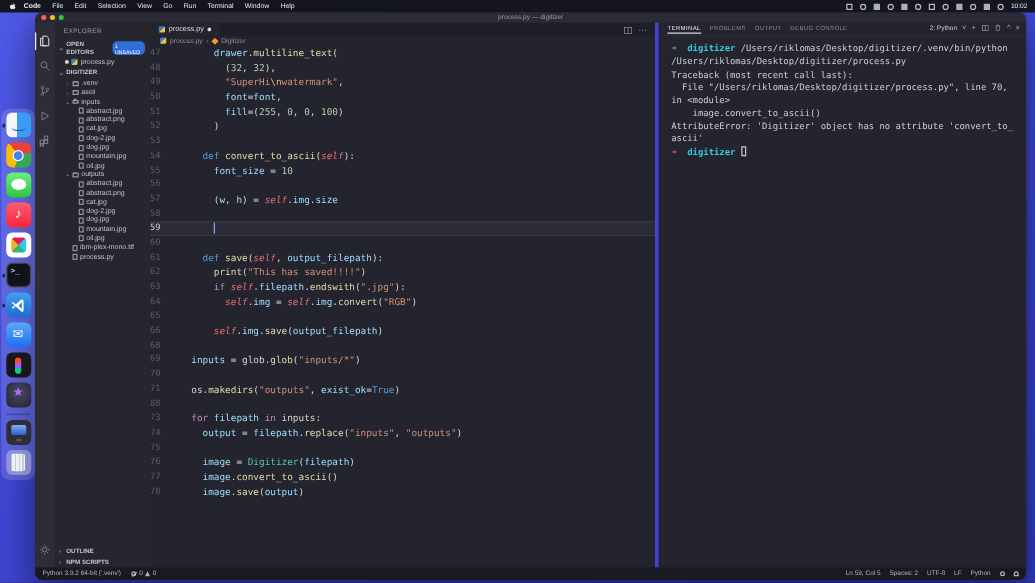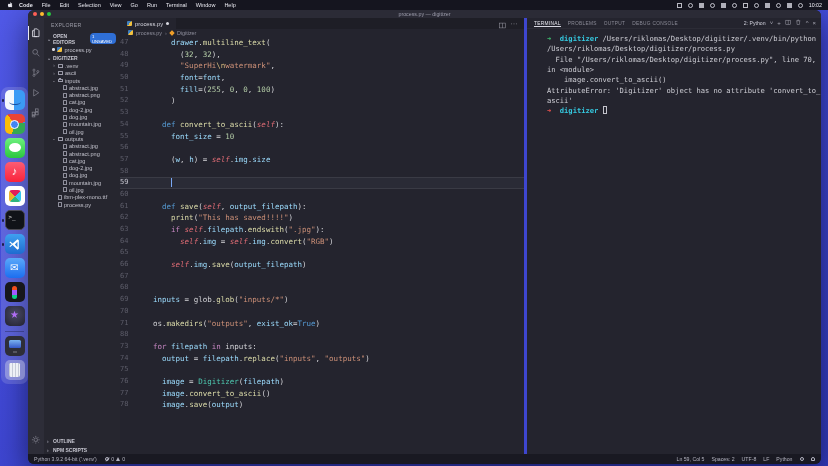--- a/index.html
+++ b/index.html
@@ -116,21 +116,21 @@
   
   .panel{width:294px;background:#24242e;display:flex;flex-direction:column;flex:0 0 auto;min-width:0;}
   .panel-head{height:11px;display:flex;align-items:center;padding:0 5px 0 7px;gap:7px;flex:0 0 auto;border-bottom:0.5px solid rgba(255,255,255,.04);}
   .p-tab{font-size:4.8px;letter-spacing:.3px;color:#8a8a96;height:100%;display:flex;align-items:center;position:relative;white-space:nowrap;}
   .p-tab.active{color:#e8e8f0;}
   .p-tab.active::after{content:"";position:absolute;left:0;right:0;bottom:1px;height:0.8px;background:#d8d8e2;}
   .p-right{margin-left:auto;display:flex;align-items:center;gap:4px;color:#aeaeba;}
   .p-shell{font-size:5.2px;color:#cfcfda;white-space:nowrap;}
   .p-act{font-size:6px;color:#a8a8b4;line-height:1;}
   .p-act svg{width:6.5px;height:6.5px;stroke:currentColor;fill:none;stroke-width:1.2;}
-  .term{flex:1;padding:5px 20px;font-family:"DejaVu Sans Mono",monospace;font-size:7.1px;overflow:hidden;}
+  .term{flex:1;padding:5px 10px;font-family:"DejaVu Sans Mono",monospace;font-size:7.1px;overflow:hidden;}
   .t-line{height:10.35px;line-height:10.35px;white-space:pre;}
   .t-cursor{display:inline-block;width:4.2px;height:8px;border:0.8px solid #c4c4cc;vertical-align:-1px;}
   .b{font-weight:bold;}
   
   .statusbar{height:10px;background:#191922;display:flex;align-items:center;font-size:5.2px;color:#b4b4c0;
     padding:0 6px;gap:8px;flex:0 0 auto;}
   .st-item{display:flex;align-items:center;gap:2px;white-space:nowrap;}
   .st-right{margin-left:auto;display:flex;gap:7px;align-items:center;}
   .ico-err{width:4.5px;height:4.5px;border:0.8px solid #b4b4c0;border-radius:50%;position:relative;}
   .ico-err::after{content:"";position:absolute;left:-0.5px;top:1.6px;width:5px;height:0.8px;background:#b4b4c0;transform:rotate(-45deg);}
@@ -447,21 +447,20 @@
           <div class="line"><span class="num">57</span><span class="txt"><span style="color: rgb(212, 212, 216);">    (</span><span style="color: rgb(156, 220, 254);">w</span><span style="color: rgb(212, 212, 216);">, </span><span style="color: rgb(156, 220, 254);">h</span><span style="color: rgb(212, 212, 216);">) = </span><span style="color: rgb(224, 108, 117); font-style: italic;">self</span><span style="color: rgb(212, 212, 216);">.</span><span style="color: rgb(156, 220, 254);">img</span><span style="color: rgb(212, 212, 216);">.</span><span style="color: rgb(156, 220, 254);">size</span></span></div>
           <div class="line"><span class="num">58</span><span class="txt"></span></div>
           <div class="line cur"><span class="num">59</span><span class="txt"><span style="color: rgb(212, 212, 216);">    </span><span class="caret"></span></span></div>
           <div class="line"><span class="num">60</span><span class="txt"></span></div>
           <div class="line"><span class="num">61</span><span class="txt"><span style="color: rgb(212, 212, 216);">  </span><span style="color: rgb(86, 156, 214);">def</span><span style="color: rgb(212, 212, 216);"> </span><span style="color: rgb(220, 220, 170);">save</span><span style="color: rgb(212, 212, 216);">(</span><span style="color: rgb(224, 108, 117); font-style: italic;">self</span><span style="color: rgb(212, 212, 216);">, </span><span style="color: rgb(156, 220, 254);">output_filepath</span><span style="color: rgb(212, 212, 216);">):</span></span></div>
           <div class="line"><span class="num">62</span><span class="txt"><span style="color: rgb(212, 212, 216);">    </span><span style="color: rgb(220, 220, 170);">print</span><span style="color: rgb(212, 212, 216);">(</span><span style="color: rgb(206, 145, 120);">"This has saved!!!!"</span><span style="color: rgb(212, 212, 216);">)</span></span></div>
           <div class="line"><span class="num">63</span><span class="txt"><span style="color: rgb(212, 212, 216);">    </span><span style="color: rgb(197, 134, 192);">if</span><span style="color: rgb(212, 212, 216);"> </span><span style="color: rgb(224, 108, 117); font-style: italic;">self</span><span style="color: rgb(212, 212, 216);">.</span><span style="color: rgb(156, 220, 254);">filepath</span><span style="color: rgb(212, 212, 216);">.</span><span style="color: rgb(220, 220, 170);">endswith</span><span style="color: rgb(212, 212, 216);">(</span><span style="color: rgb(206, 145, 120);">".jpg"</span><span style="color: rgb(212, 212, 216);">):</span></span></div>
           <div class="line"><span class="num">64</span><span class="txt"><span style="color: rgb(212, 212, 216);">      </span><span style="color: rgb(224, 108, 117); font-style: italic;">self</span><span style="color: rgb(212, 212, 216);">.</span><span style="color: rgb(156, 220, 254);">img</span><span style="color: rgb(212, 212, 216);"> = </span><span style="color: rgb(224, 108, 117); font-style: italic;">self</span><span style="color: rgb(212, 212, 216);">.</span><span style="color: rgb(156, 220, 254);">img</span><span style="color: rgb(212, 212, 216);">.</span><span style="color: rgb(220, 220, 170);">convert</span><span style="color: rgb(212, 212, 216);">(</span><span style="color: rgb(206, 145, 120);">"RGB"</span><span style="color: rgb(212, 212, 216);">)</span></span></div>
           <div class="line"><span class="num">65</span><span class="txt"></span></div>
           <div class="line"><span class="num">66</span><span class="txt"><span style="color: rgb(212, 212, 216);">    </span><span style="color: rgb(224, 108, 117); font-style: italic;">self</span><span style="color: rgb(212, 212, 216);">.</span><span style="color: rgb(156, 220, 254);">img</span><span style="color: rgb(212, 212, 216);">.</span><span style="color: rgb(220, 220, 170);">save</span><span style="color: rgb(212, 212, 216);">(</span><span style="color: rgb(156, 220, 254);">output_filepath</span><span style="color: rgb(212, 212, 216);">)</span></span></div>
-          <div class="line"><span class="num">67</span><span class="txt"></span></div>
           <div class="line"><span class="num">68</span><span class="txt"></span></div>
           <div class="line"><span class="num">69</span><span class="txt"><span style="color: rgb(156, 220, 254);">inputs</span><span style="color: rgb(212, 212, 216);"> = </span><span style="color: rgb(212, 212, 216);">glob</span><span style="color: rgb(212, 212, 216);">.</span><span style="color: rgb(220, 220, 170);">glob</span><span style="color: rgb(212, 212, 216);">(</span><span style="color: rgb(206, 145, 120);">"inputs/*"</span><span style="color: rgb(212, 212, 216);">)</span></span></div>
           <div class="line"><span class="num">70</span><span class="txt"></span></div>
           <div class="line"><span class="num">71</span><span class="txt"><span style="color: rgb(212, 212, 216);">os</span><span style="color: rgb(212, 212, 216);">.</span><span style="color: rgb(220, 220, 170);">makedirs</span><span style="color: rgb(212, 212, 216);">(</span><span style="color: rgb(206, 145, 120);">"outputs"</span><span style="color: rgb(212, 212, 216);">, </span><span style="color: rgb(156, 220, 254);">exist_ok</span><span style="color: rgb(212, 212, 216);">=</span><span style="color: rgb(86, 156, 214);">True</span><span style="color: rgb(212, 212, 216);">)</span></span></div>
           <div class="line"><span class="num">88</span><span class="txt"></span></div>
           <div class="line"><span class="num">73</span><span class="txt"><span style="color: rgb(197, 134, 192);">for</span><span style="color: rgb(212, 212, 216);"> </span><span style="color: rgb(156, 220, 254);">filepath</span><span style="color: rgb(212, 212, 216);"> </span><span style="color: rgb(197, 134, 192);">in</span><span style="color: rgb(212, 212, 216);"> </span><span style="color: rgb(212, 212, 216);">inputs</span><span style="color: rgb(212, 212, 216);">:</span></span></div>
           <div class="line"><span class="num">74</span><span class="txt"><span style="color: rgb(212, 212, 216);">  </span><span style="color: rgb(156, 220, 254);">output</span><span style="color: rgb(212, 212, 216);"> = </span><span style="color: rgb(156, 220, 254);">filepath</span><span style="color: rgb(212, 212, 216);">.</span><span style="color: rgb(220, 220, 170);">replace</span><span style="color: rgb(212, 212, 216);">(</span><span style="color: rgb(206, 145, 120);">"inputs"</span><span style="color: rgb(212, 212, 216);">, </span><span style="color: rgb(206, 145, 120);">"outputs"</span><span style="color: rgb(212, 212, 216);">)</span></span></div>
           <div class="line"><span class="num">75</span><span class="txt"></span></div>
           <div class="line"><span class="num">76</span><span class="txt"><span style="color: rgb(212, 212, 216);">  </span><span style="color: rgb(156, 220, 254);">image</span><span style="color: rgb(212, 212, 216);"> = </span><span style="color: rgb(78, 201, 176);">Digitizer</span><span style="color: rgb(212, 212, 216);">(</span><span style="color: rgb(156, 220, 254);">filepath</span><span style="color: rgb(212, 212, 216);">)</span></span></div>
           <div class="line"><span class="num">77</span><span class="txt"><span style="color: rgb(212, 212, 216);">  </span><span style="color: rgb(156, 220, 254);">image</span><span style="color: rgb(212, 212, 216);">.</span><span style="color: rgb(220, 220, 170);">convert_to_ascii</span><span style="color: rgb(212, 212, 216);">()</span></span></div>
@@ -492,20 +491,21 @@
                   <path d="M3 4.5h10M6.5 4.5v-2h3v2M4.5 4.5l.7 9h5.6l.7-9"></path>
                 </svg></span>
               <span class="p-act">^</span>
               <span class="p-act">×</span>
             </span>
         </div>
       </div>
       <div class="term" id="terminal-content">
           <div class="t-line"><span style="color: rgb(63, 191, 111);">➜</span><span style="color: rgb(207, 207, 214);">  </span><span class="b" style="color: rgb(53, 201, 224);">digitizer</span><span style="color: rgb(207, 207, 214);"> /Users/riklomas/Desktop/digitizer/.venv/bin/python</span></div>
           <div class="t-line"><span style="color: rgb(207, 207, 214);">/Users/riklomas/Desktop/digitizer/process.py</span></div>
+          <div class="t-line"><span style="color: rgb(207, 207, 214);">Traceback (most recent call last):</span></div>
           <div class="t-line"><span style="color: rgb(207, 207, 214);">  File "/Users/riklomas/Desktop/digitizer/process.py", line 70,</span></div>
           <div class="t-line"><span style="color: rgb(207, 207, 214);">in &lt;module&gt;</span></div>
           <div class="t-line"><span style="color: rgb(207, 207, 214);">    image.convert_to_ascii()</span></div>
           <div class="t-line"><span style="color: rgb(207, 207, 214);">AttributeError: 'Digitizer' object has no attribute 'convert_to_</span></div>
           <div class="t-line"><span style="color: rgb(207, 207, 214);">ascii'</span></div>
           <div class="t-line"><span style="color: rgb(240, 82, 79);">➜</span><span style="color: rgb(207, 207, 214);">  </span><span class="b" style="color: rgb(53, 201, 224);">digitizer</span><span style="color: rgb(207, 207, 214);"> </span><span class="t-cursor"></span></div>
         </div>
     </div>
   </div>
 

